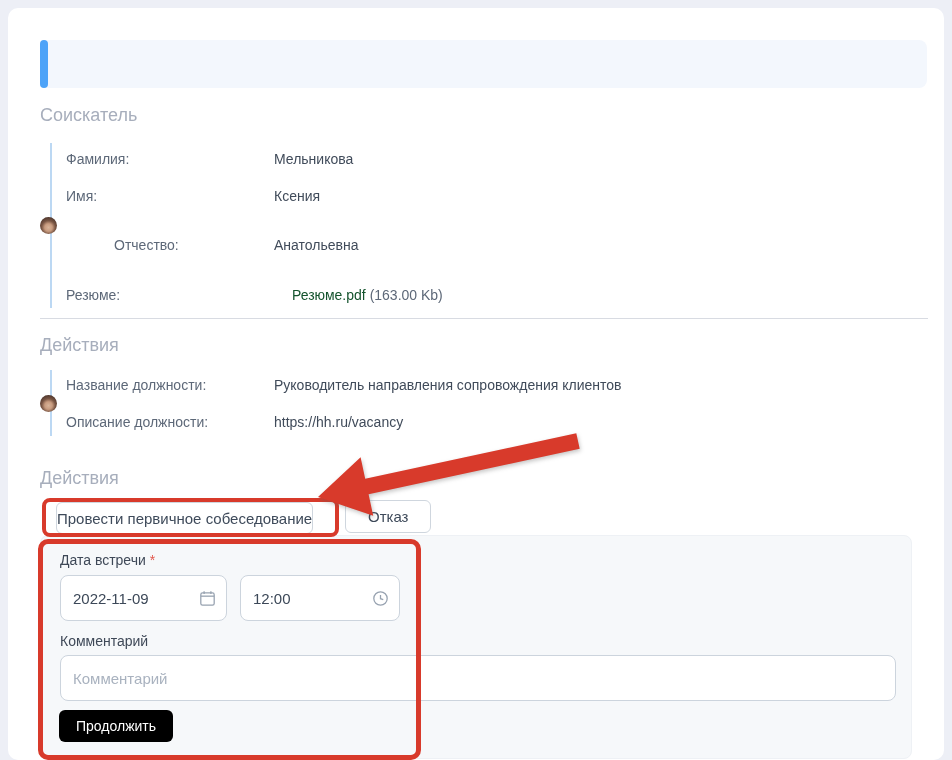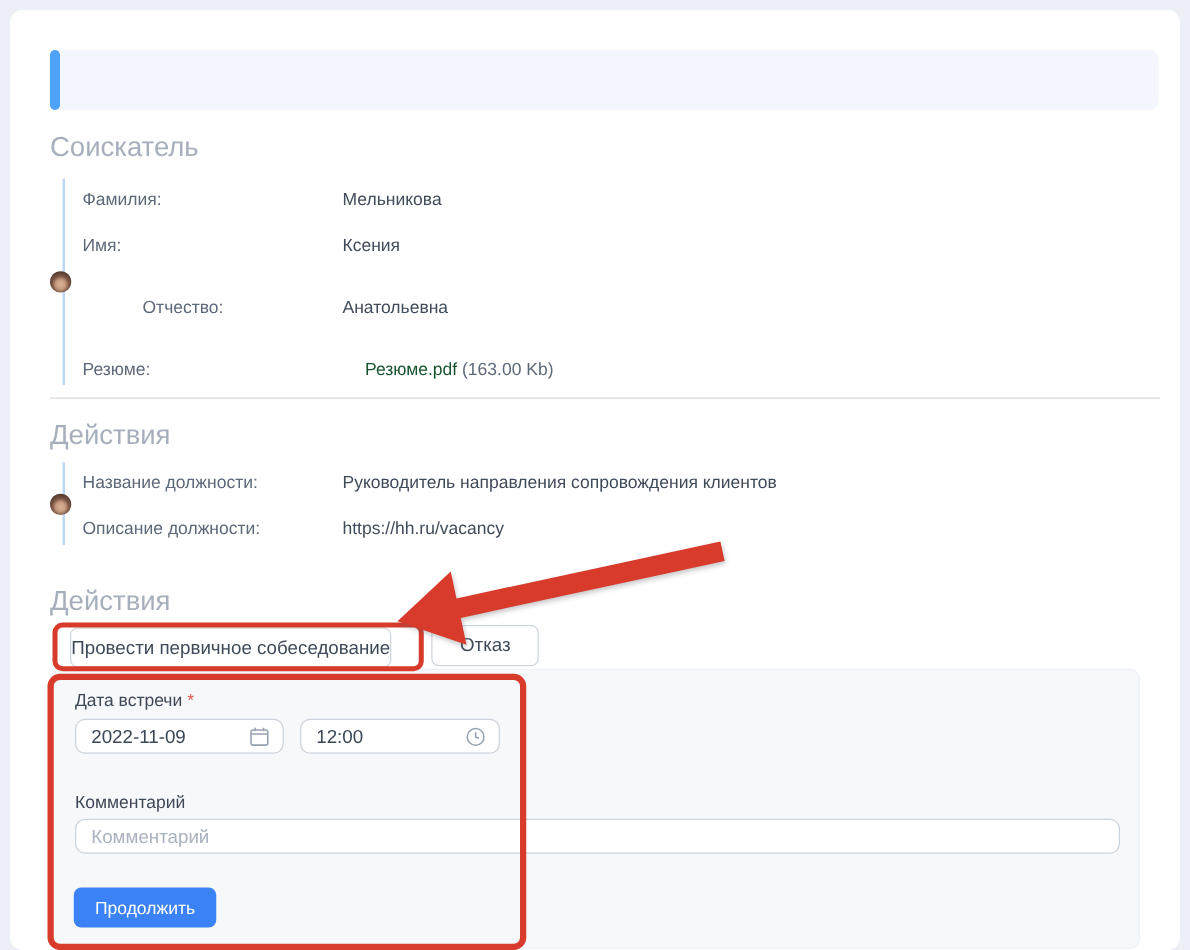--- a/index.html
+++ b/index.html
@@ -34,21 +34,21 @@
   }
   .banner-text {
     padding-left: 25px;
     font-size: 15px;
     color: #3e4a5a;
   }
   
   .section-title {
     position: absolute;
     left: 32px;
-    font-size: 22px;
+    font-size: 18px;
     font-weight: 400;
     color: #a7aebc;
   }
   
   .vline {
     position: absolute;
     left: 42px; width: 2px;
     background: #bcd8f3;
   }
   .avatar {
@@ -110,21 +110,21 @@
   }
   .panel-label {
     position: absolute;
     left: 19px;
     font-size: 14px;
     color: #3e4857;
   }
   .required-star { color: #e2574c; }
   .input-box {
     position: absolute;
-    height: 28px;
+    height: 46px;
     background: #ffffff;
     border: 1px solid #ccd4dd;
     border-radius: 8px;
     display: flex;
     align-items: center;
     padding: 0 10px 0 12px;
   }
   .input-box input {
     border: none; outline: none;
     flex: 1 1 auto;
@@ -137,21 +137,21 @@
   .input-box input::placeholder { color: #a9b2bf; }
   .input-icon { flex: 0 0 auto; display: flex; }
   .date-box { left: 19px; top: 39px; width: 167px; }
   .time-box { left: 199px; top: 39px; width: 160px; }
   .comment-box { left: 19px; top: 119px; width: 836px; }
   .btn-submit {
     position: absolute;
     left: 18px; top: 174px;
     height: 32px;
     padding: 0 17px;
-    background: #3b82f6;
+    background: #000000;
     border: none;
     border-radius: 6px;
     color: #ffffff;
     font-size: 14px;
     font-family: inherit;
     cursor: pointer;
   }
   
   .annot {
     position: absolute;

